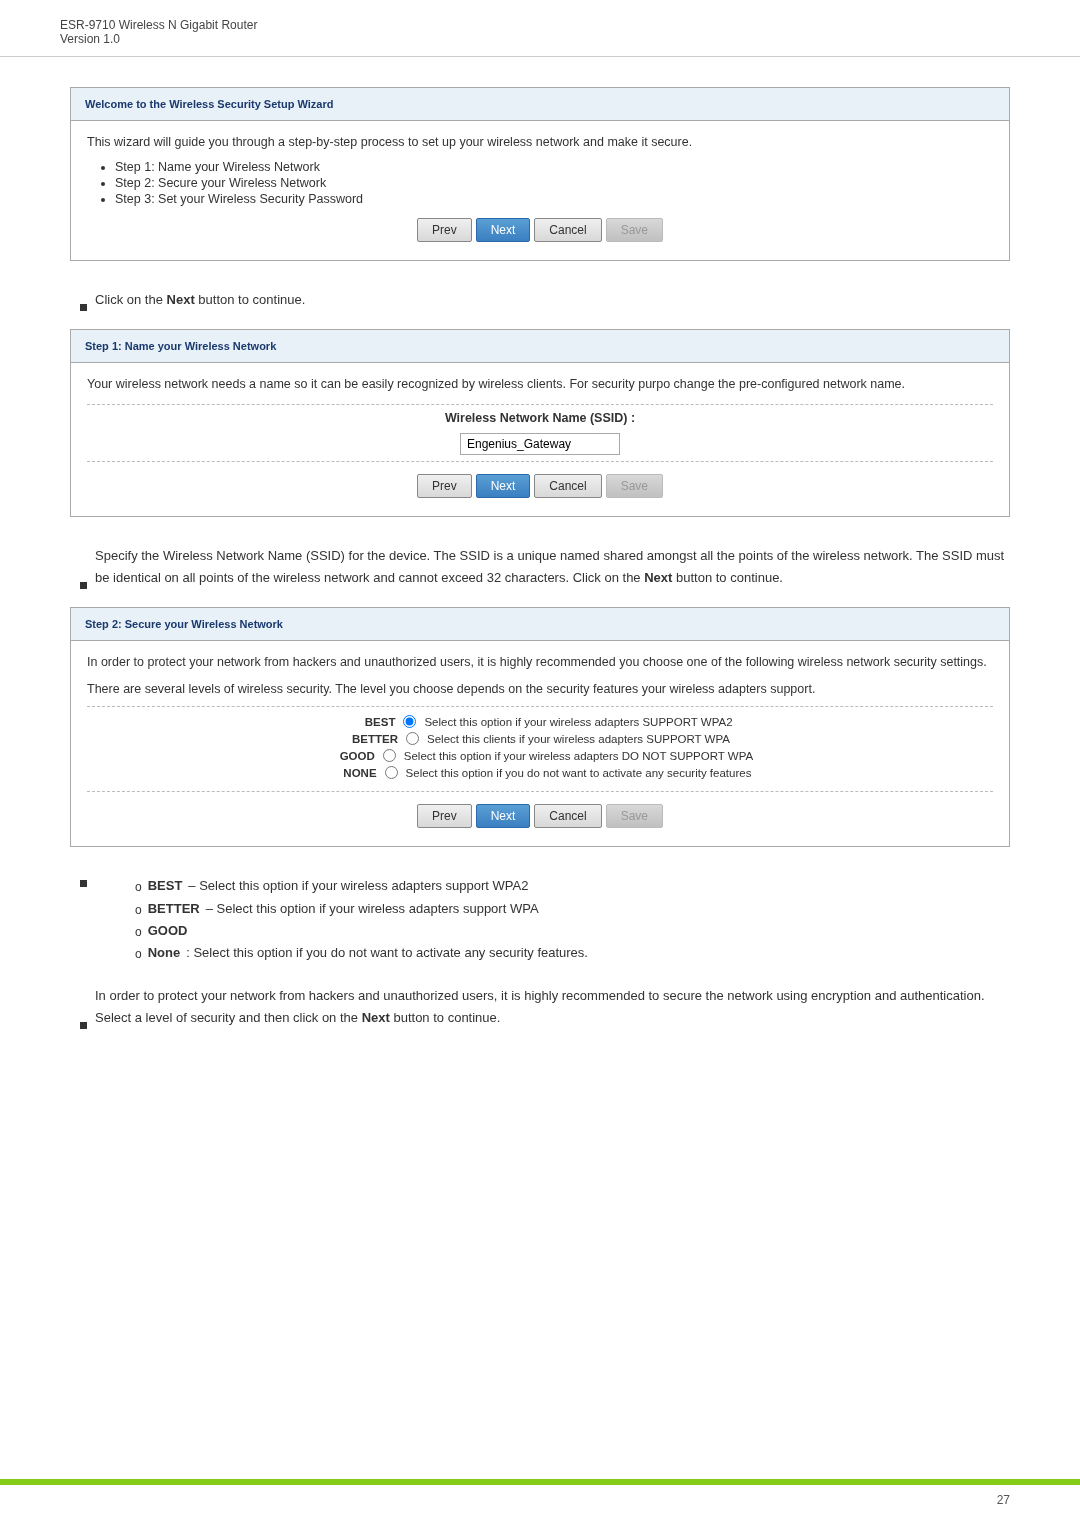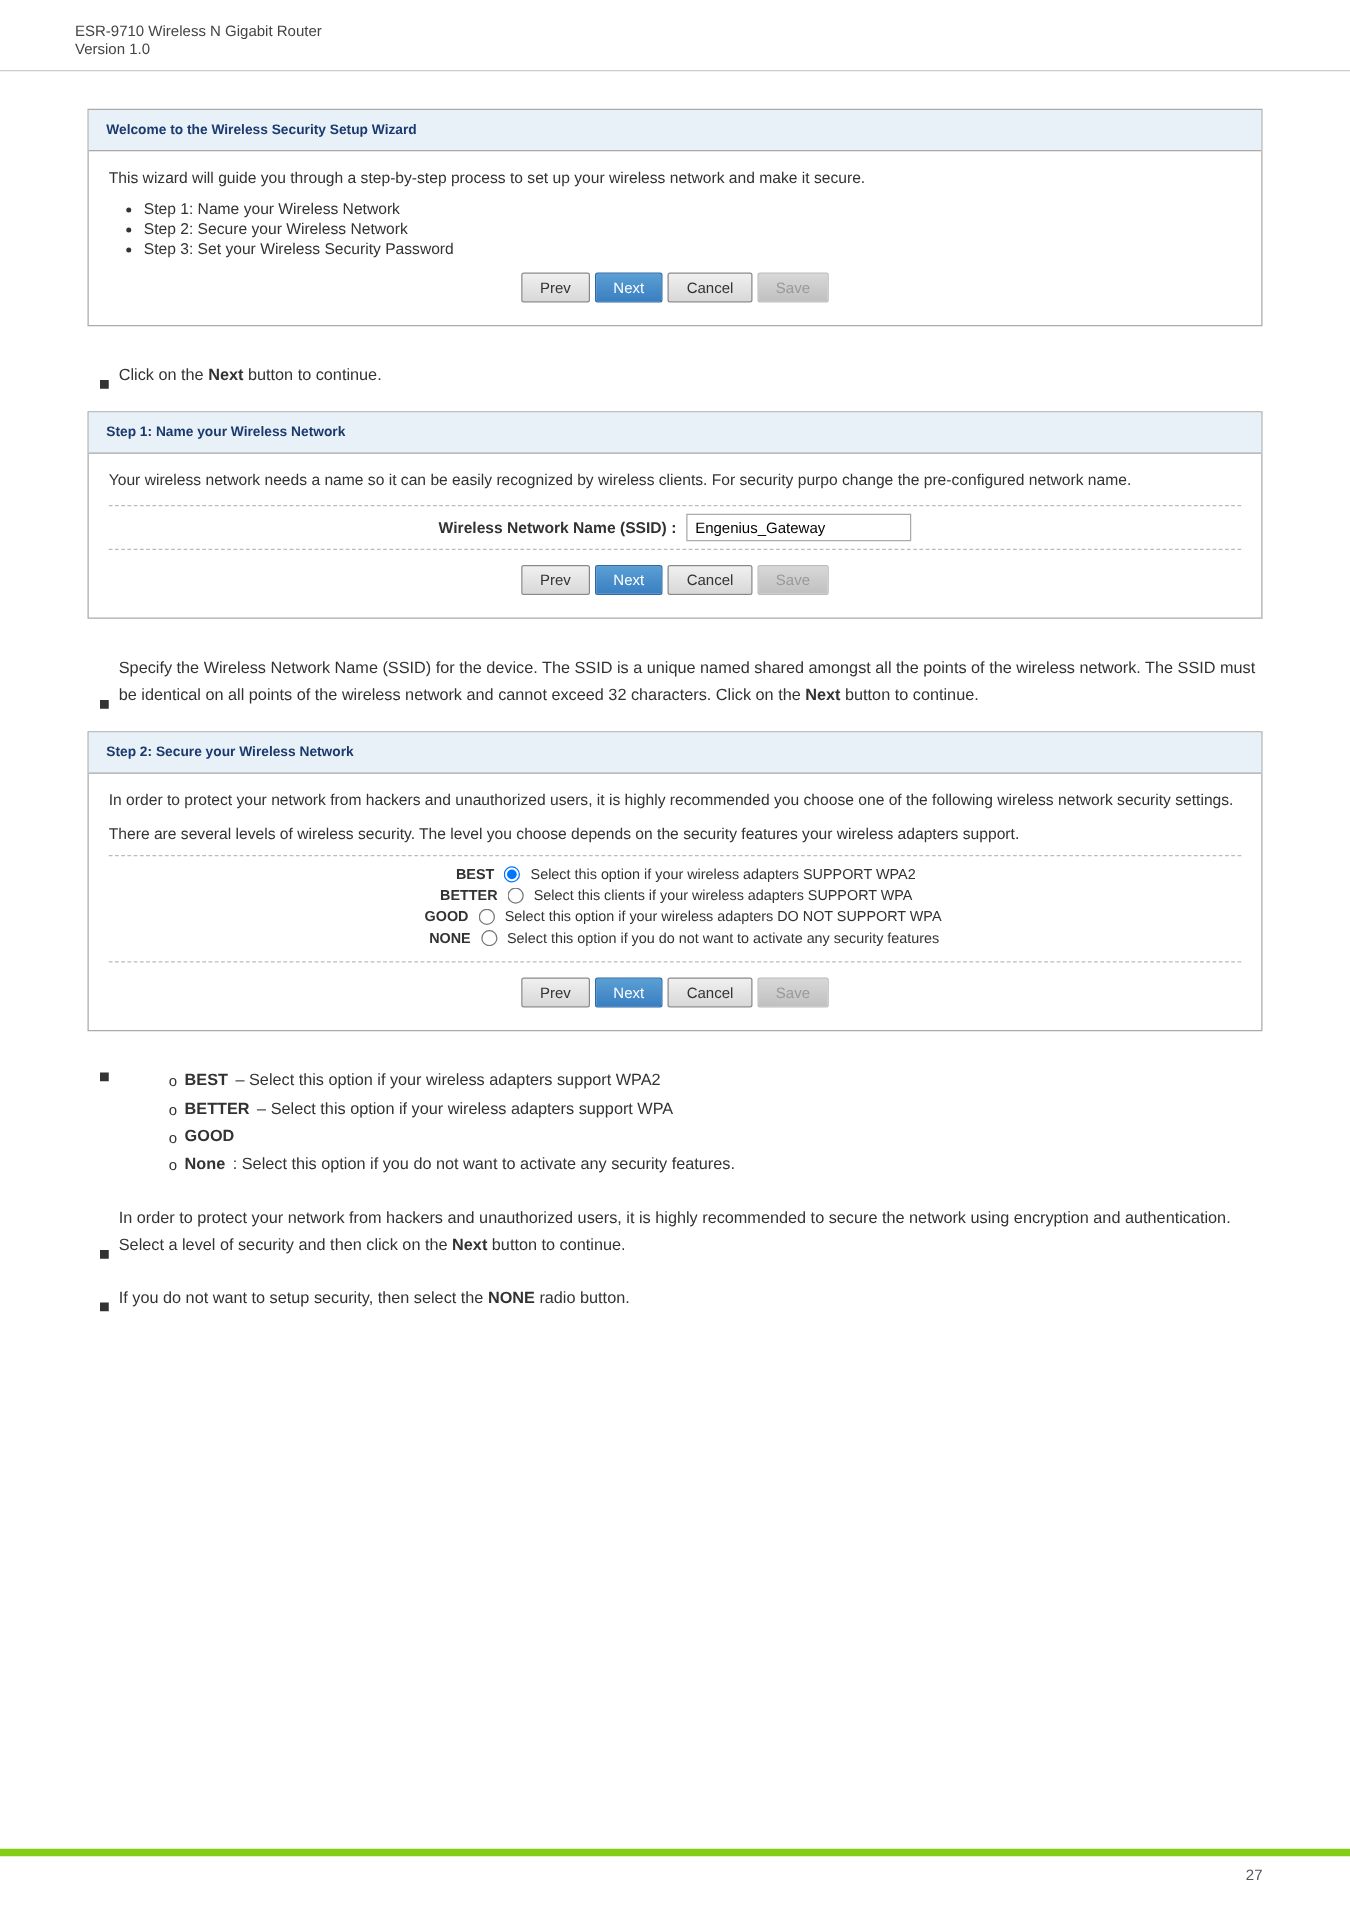--- a/index.html
+++ b/index.html
@@ -107,31 +107,32 @@
     }
     .form-row {
       display: flex;
       align-items: center;
       justify-content: center;
       gap: 8px;
       margin: 10px 0 6px 0;
       padding: 6px 0;
       border-top: 1px dashed #bbb;
       border-bottom: 1px dashed #bbb;
+      flex-direction: column;
     }
     .form-row label {
       font-size: 12.5px;
       font-weight: bold;
       white-space: nowrap;
     }
     .form-row input[type="text"] {
       border: 1px solid #aaa;
       padding: 3px 6px;
       font-size: 12px;
-      width: 180px;
+      width: 160px;
     }
     .security-options {
       margin: 8px 0 6px 0;
       padding: 8px 0;
       border-top: 1px dashed #bbb;
       border-bottom: 1px dashed #bbb;
     }
     .security-option-row {
       display: flex;
       align-items: center;
@@ -299,25 +300,19 @@
     </div>
   </div>
 
   <div class="bullet-section" style="padding-top:2px;">
     <div class="bullet-item">
       <div class="bullet-sq" style="margin-top:5px;"></div>
       <span>In order to protect your network from hackers and unauthorized users, it is highly recommended to secure the network using encryption and authentication. Select a level of security and then click on the <strong>Next</strong> button to continue.</span>
     </div>
   </div>
 
-  <div class="bullet-section" style="padding-top:2px;">
-    <div class="bullet-item">
-      <div class="bullet-sq" style="margin-top:5px;"></div>
-      <span>If you do not want to setup security, then select the <strong>NONE</strong> radio button.</span>
-    </div>
-  </div>
 
 </div>
 
 <div class="page-footer">
   <span></span>
   <span>27</span>
 </div>
 
 </body></html>

